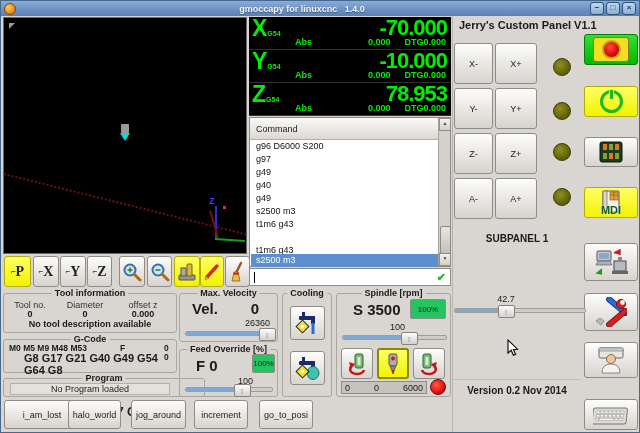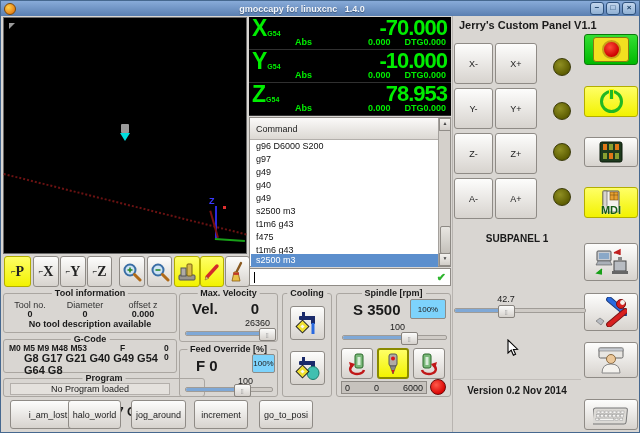--- a/index.html
+++ b/index.html
@@ -56,21 +56,21 @@
   .okmark{position:absolute;right:4px;top:2px;color:#2db52d;font-size:11px;font-weight:bold;}
   
   .led{width:18px;height:18px;border-radius:50%;border:1px solid #3a3a08;
        background:radial-gradient(circle at 38% 35%,#8f8f22,#5a5a00 75%);}
   
   .strack{height:5px;background:#cfcbc6;border:1px solid #a09c97;border-radius:2px;}
   .sfill{position:absolute;left:0;top:0;height:100%;background:#7fa8d6;border-radius:2px;}
   .shandle{position:absolute;width:15px;height:11px;background:linear-gradient(#fcfcfb,#d5d1cc);
            border:1px solid #87837e;border-radius:2px;top:-4px;
            display:flex;align-items:center;justify-content:center;font-size:5px;color:#999;letter-spacing:1px;}
-  .spin{background:#7dd3fc;border:1px solid #8f8b86;border-radius:2px;display:flex;align-items:center;
+  .spin{background:#22c55e;border:1px solid #8f8b86;border-radius:2px;display:flex;align-items:center;
         justify-content:center;font-size:8px;color:#222;}
   
   .b{font-weight:bold;}
   .c{text-align:center;}
   .cursor{pointer-events:none;}
 </style>
 </head>
 <body>
 
 <div class="win">
@@ -141,21 +141,20 @@
 
   <div class="abs cmd">
     <div class="cmd-head">Command</div>
     <div class="cmd-row" style="top:22px;">g96 D6000 S200</div>
     <div class="cmd-row" style="top:35px;">g97</div>
     <div class="cmd-row" style="top:48px;">g49</div>
     <div class="cmd-row" style="top:61px;">g40</div>
     <div class="cmd-row" style="top:74px;">g49</div>
     <div class="cmd-row" style="top:87px;">s2500 m3</div>
     <div class="cmd-row" style="top:100px;">t1m6 g43</div>
-    <div class="cmd-row" style="top:113px;">f475</div>
     <div class="cmd-row" style="top:126px;">t1m6 g43</div>
     <div class="cmd-row sel" style="top:136px;">s2500 m3</div>
     <div class="sb">
       <span class="sb-btn" style="top:0;">▲</span>
       <span class="sb-btn" style="bottom:0;">▼</span>
       <span class="sb-thumb" style="top:108px;height:26px;"></span>
     </div>
   </div>
   <div class="abs entry">
     <span class="caret"></span>
@@ -329,21 +328,21 @@
       </svg>
     </div>
     <div class="abs" style="left:4px;top:87px;width:86px;height:13px;background:#c6c2bd;border:1px solid #8f8b86;display:flex;align-items:center;">
       <span style="margin-left:3px;">0</span>
       <span style="flex:1;text-align:center;">0</span>
       <span style="margin-right:3px;">6000</span>
     </div>
     <div class="abs" style="left:93px;top:85px;width:16px;height:16px;border-radius:50%;border:1px solid #6a0a0a;background:radial-gradient(circle at 38% 35%,#ff5a4a,#d80000 75%);"></div>
   </div>
 
-  <div class="abs btn" style="left:9px;top:399px;width:76px;height:29px;">
+  <div class="abs btn" style="left:3px;top:399px;width:76px;height:29px;">
     <span>i_am_lost</span>
   </div>
   <div class="abs btn" style="left:67px;top:399px;width:53px;height:29px;">
     <span>halo_world</span>
   </div>
   <div class="abs btn" style="left:130px;top:399px;width:55px;height:29px;">
     <span>jog_around</span>
   </div>
   <div class="abs btn" style="left:193px;top:399px;width:54px;height:29px;">
     <span>increment</span>

